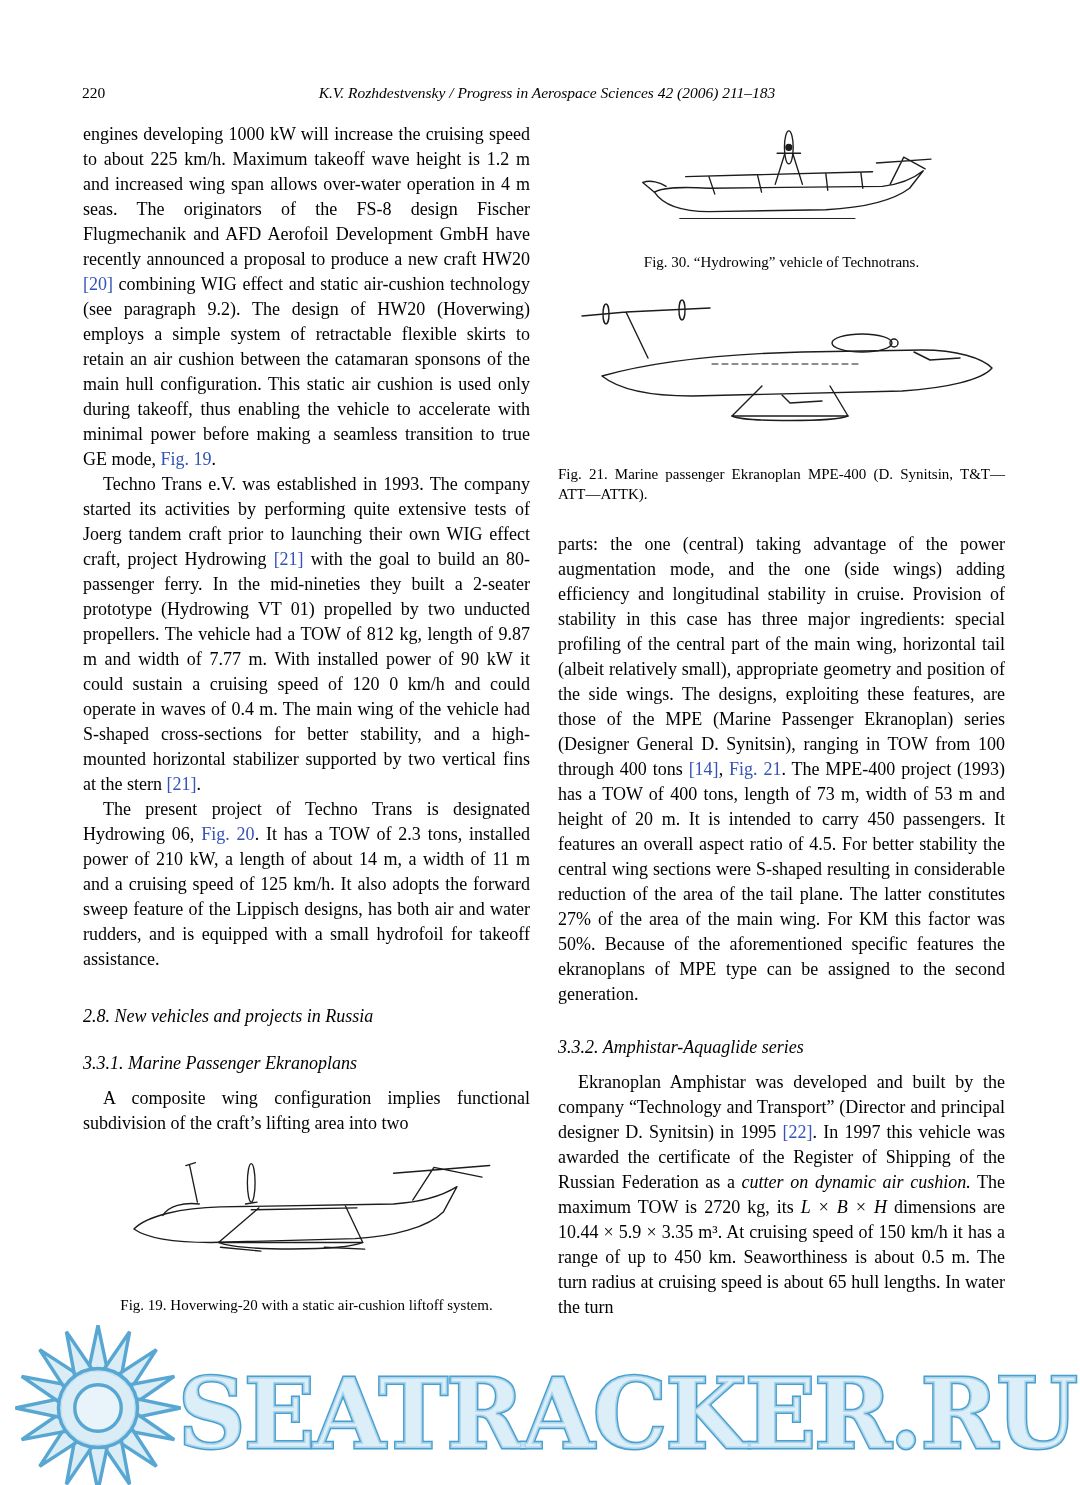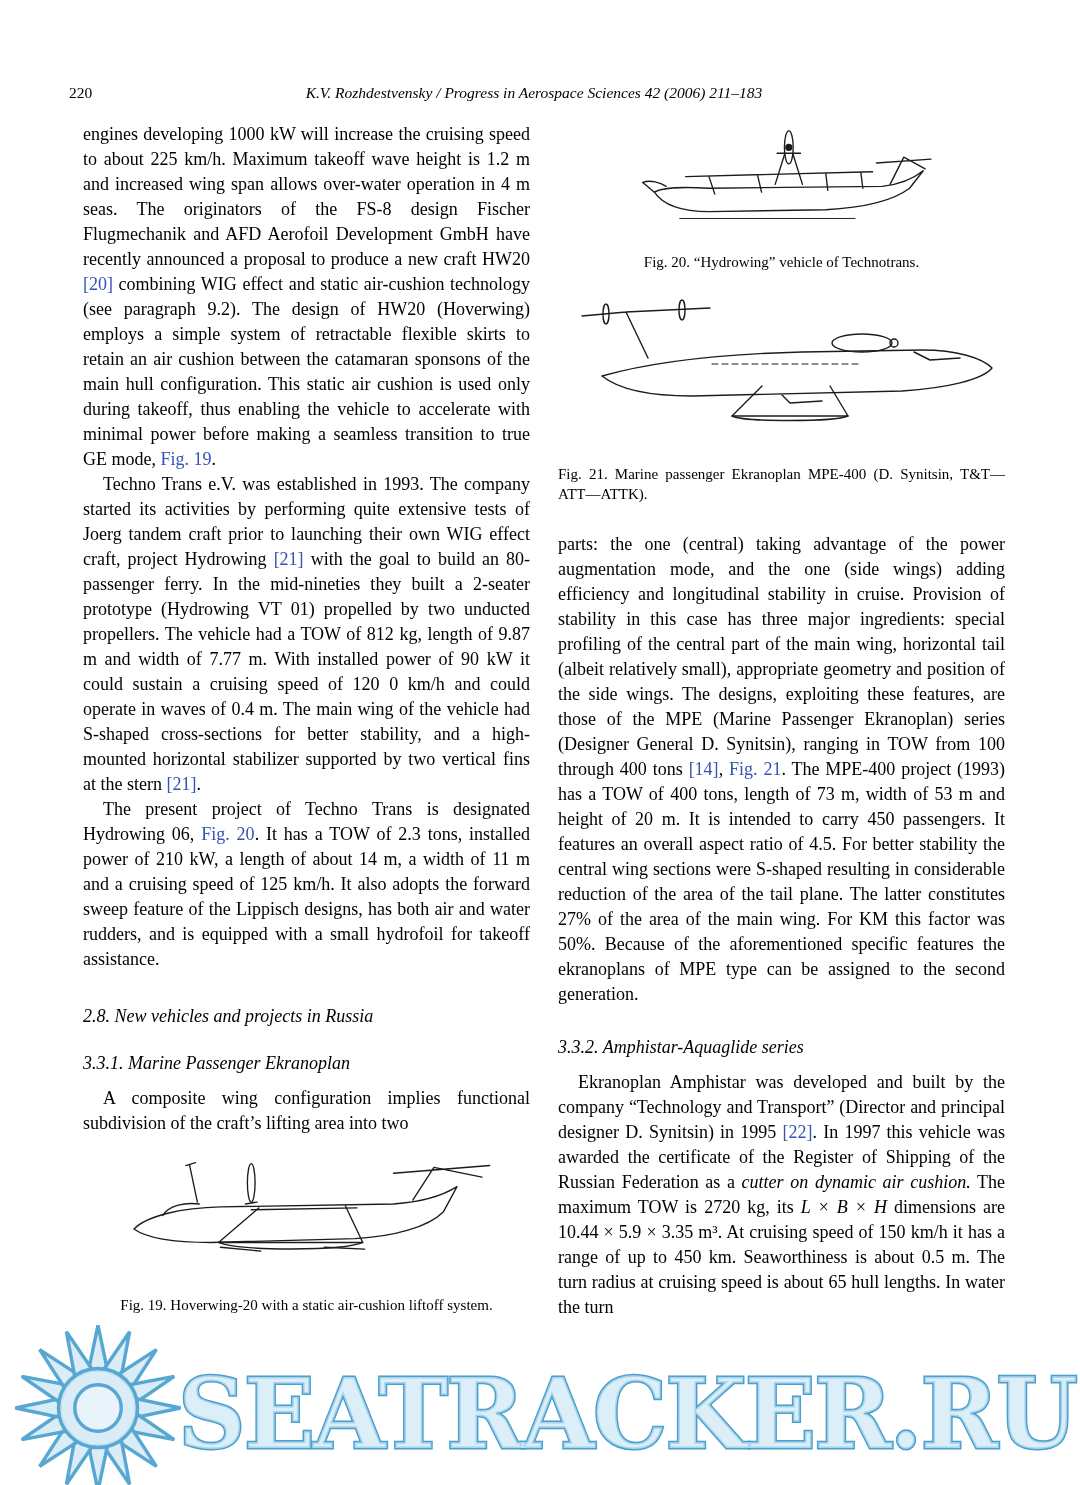--- a/index.html
+++ b/index.html
@@ -3,21 +3,21 @@
 <meta charset="utf-8">
 <style>
   * { margin:0; padding:0; box-sizing:border-box; }
   html,body { background:#ffffff; }
   .page {
     position:relative; width:1080px; height:1485px; margin:0 auto;
     background:#fff; color:#000; overflow:hidden;
     font-family:"Liberation Serif", serif;
   }
   
-  .page-header { position:absolute; top:84px; left:69px; width:930px; font-size:15.5px; }
+  .page-header { position:absolute; top:84px; left:82px; width:930px; font-size:15.5px; }
   .page-number { position:absolute; left:0; top:0; font-style:normal; }
   .running-head { display:block; text-align:center; font-style:italic; }
 
   
   .columns { position:absolute; top:122px; left:83px; width:930px; display:flex; gap:28px; }
   .col { width:447px; }
 
   p.body-par { font-size:18px; line-height:25px; text-align:justify; text-indent:20px; }
   p.noindent { text-indent:0; }
   .ref { color:var(--link, #3353b7); text-decoration:none; cursor:pointer; }
@@ -74,21 +74,21 @@
 
       <p class="body-par">
         <span>Techno Trans e.V. was established in 1993. The company started its activities by performing quite extensive tests of Joerg tandem craft prior to launching their own WIG effect craft, project Hydrowing </span><a class="ref">[21]</a><span> with the goal to build an 80-passenger ferry. In the mid-nineties they built a 2-seater prototype (Hydrowing VT 01) propelled by two unducted propellers. The vehicle had a TOW of 812 kg, length of 9.87 m and width of 7.77 m. With installed power of 90 kW it could sustain a cruising speed of 120 0 km/h and could operate in waves of 0.4 m. The main wing of the vehicle had S-shaped cross-sections for better stability, and a high-mounted horizontal stabilizer supported by two vertical fins at the stern </span><a class="ref">[21]</a><span>.</span>
       </p>
 
       <p class="body-par">
         <span>The present project of Techno Trans is designated Hydrowing 06, </span><a class="ref">Fig. 20</a><span>. It has a TOW of 2.3 tons, installed power of 210 kW, a length of about 14 m, a width of 11 m and a cruising speed of 125 km/h. It also adopts the forward sweep feature of the Lippisch designs, has both air and water rudders, and is equipped with a small hydrofoil for takeoff assistance.</span>
       </p>
 
       <h3 class="sec">2.8. New vehicles and projects in Russia</h3>
-      <h3 class="sec sub">3.3.1. Marine Passenger Ekranoplan</h3>
+      <h3 class="sec sub">3.3.1. Marine Passenger Ekranoplans</h3>
 
       <p class="body-par">
         <span>A composite wing configuration implies functional subdivision of the craft’s lifting area into two</span>
       </p>
 
       <figure class="fig19">
         <svg class="figimg" width="420" height="125" viewBox="0 0 420 130" aria-hidden="true">
           <g class="sketch">
             <path d="M96,50 L88,12 M84,12 l10,-3"></path>
             <path d="M30,78 C44,64 80,56 120,55 L300,52 C330,50 350,44 366,34 L352,60 C336,76 300,86 260,88 L110,92 C70,92 44,88 30,78 Z"></path>
@@ -116,21 +116,21 @@
             <circle cx="172" cy="24" r="3" fill="#1c1c1c"></circle>
             <path d="M158,62 L168,30 M186,62 L176,30 M160,30 h24"></path>
             <path d="M66,54 L258,49"></path>
             <path d="M90,54 L96,72 M140,53 L144,70 M210,51 L212,68 M246,50 L248,66"></path>
             <path d="M34,70 C40,66 60,64 90,66 L268,64 C286,62 300,56 310,48 L296,66 C280,78 250,86 210,88 L90,90 C60,90 42,82 34,70 Z"></path>
             <path d="M34,70 L22,60 C30,57 40,60 46,64"></path>
             <path d="M276,62 L290,34 L312,46 M262,40 L318,36"></path>
             <path d="M60,97 L240,97" stroke-width="1"></path>
           </g>
         </svg>
-        <figcaption class="cap-center">Fig. 20. “Hydrowing” vehicle of Technotrans.</figcaption>
+        <figcaption class="cap-center">Fig. 30. “Hydrowing” vehicle of Technotrans.</figcaption>
       </figure>
 
       <figure class="fig21">
         <svg class="figimg" width="440" height="150" viewBox="0 0 440 150" aria-hidden="true">
           <g class="sketch">
             <path d="M86,60 L64,14 L148,10 M64,14 L20,18"></path>
             <ellipse cx="44" cy="16" rx="3" ry="10"></ellipse>
             <ellipse cx="120" cy="12" rx="3" ry="10"></ellipse>
             <path d="M40,78 C90,64 160,56 240,54 L360,52 C395,52 420,60 430,70 C420,82 385,90 340,93 L130,98 C85,98 55,90 40,78 Z"></path>
             <path d="M352,54 L368,62 L398,60"></path>

